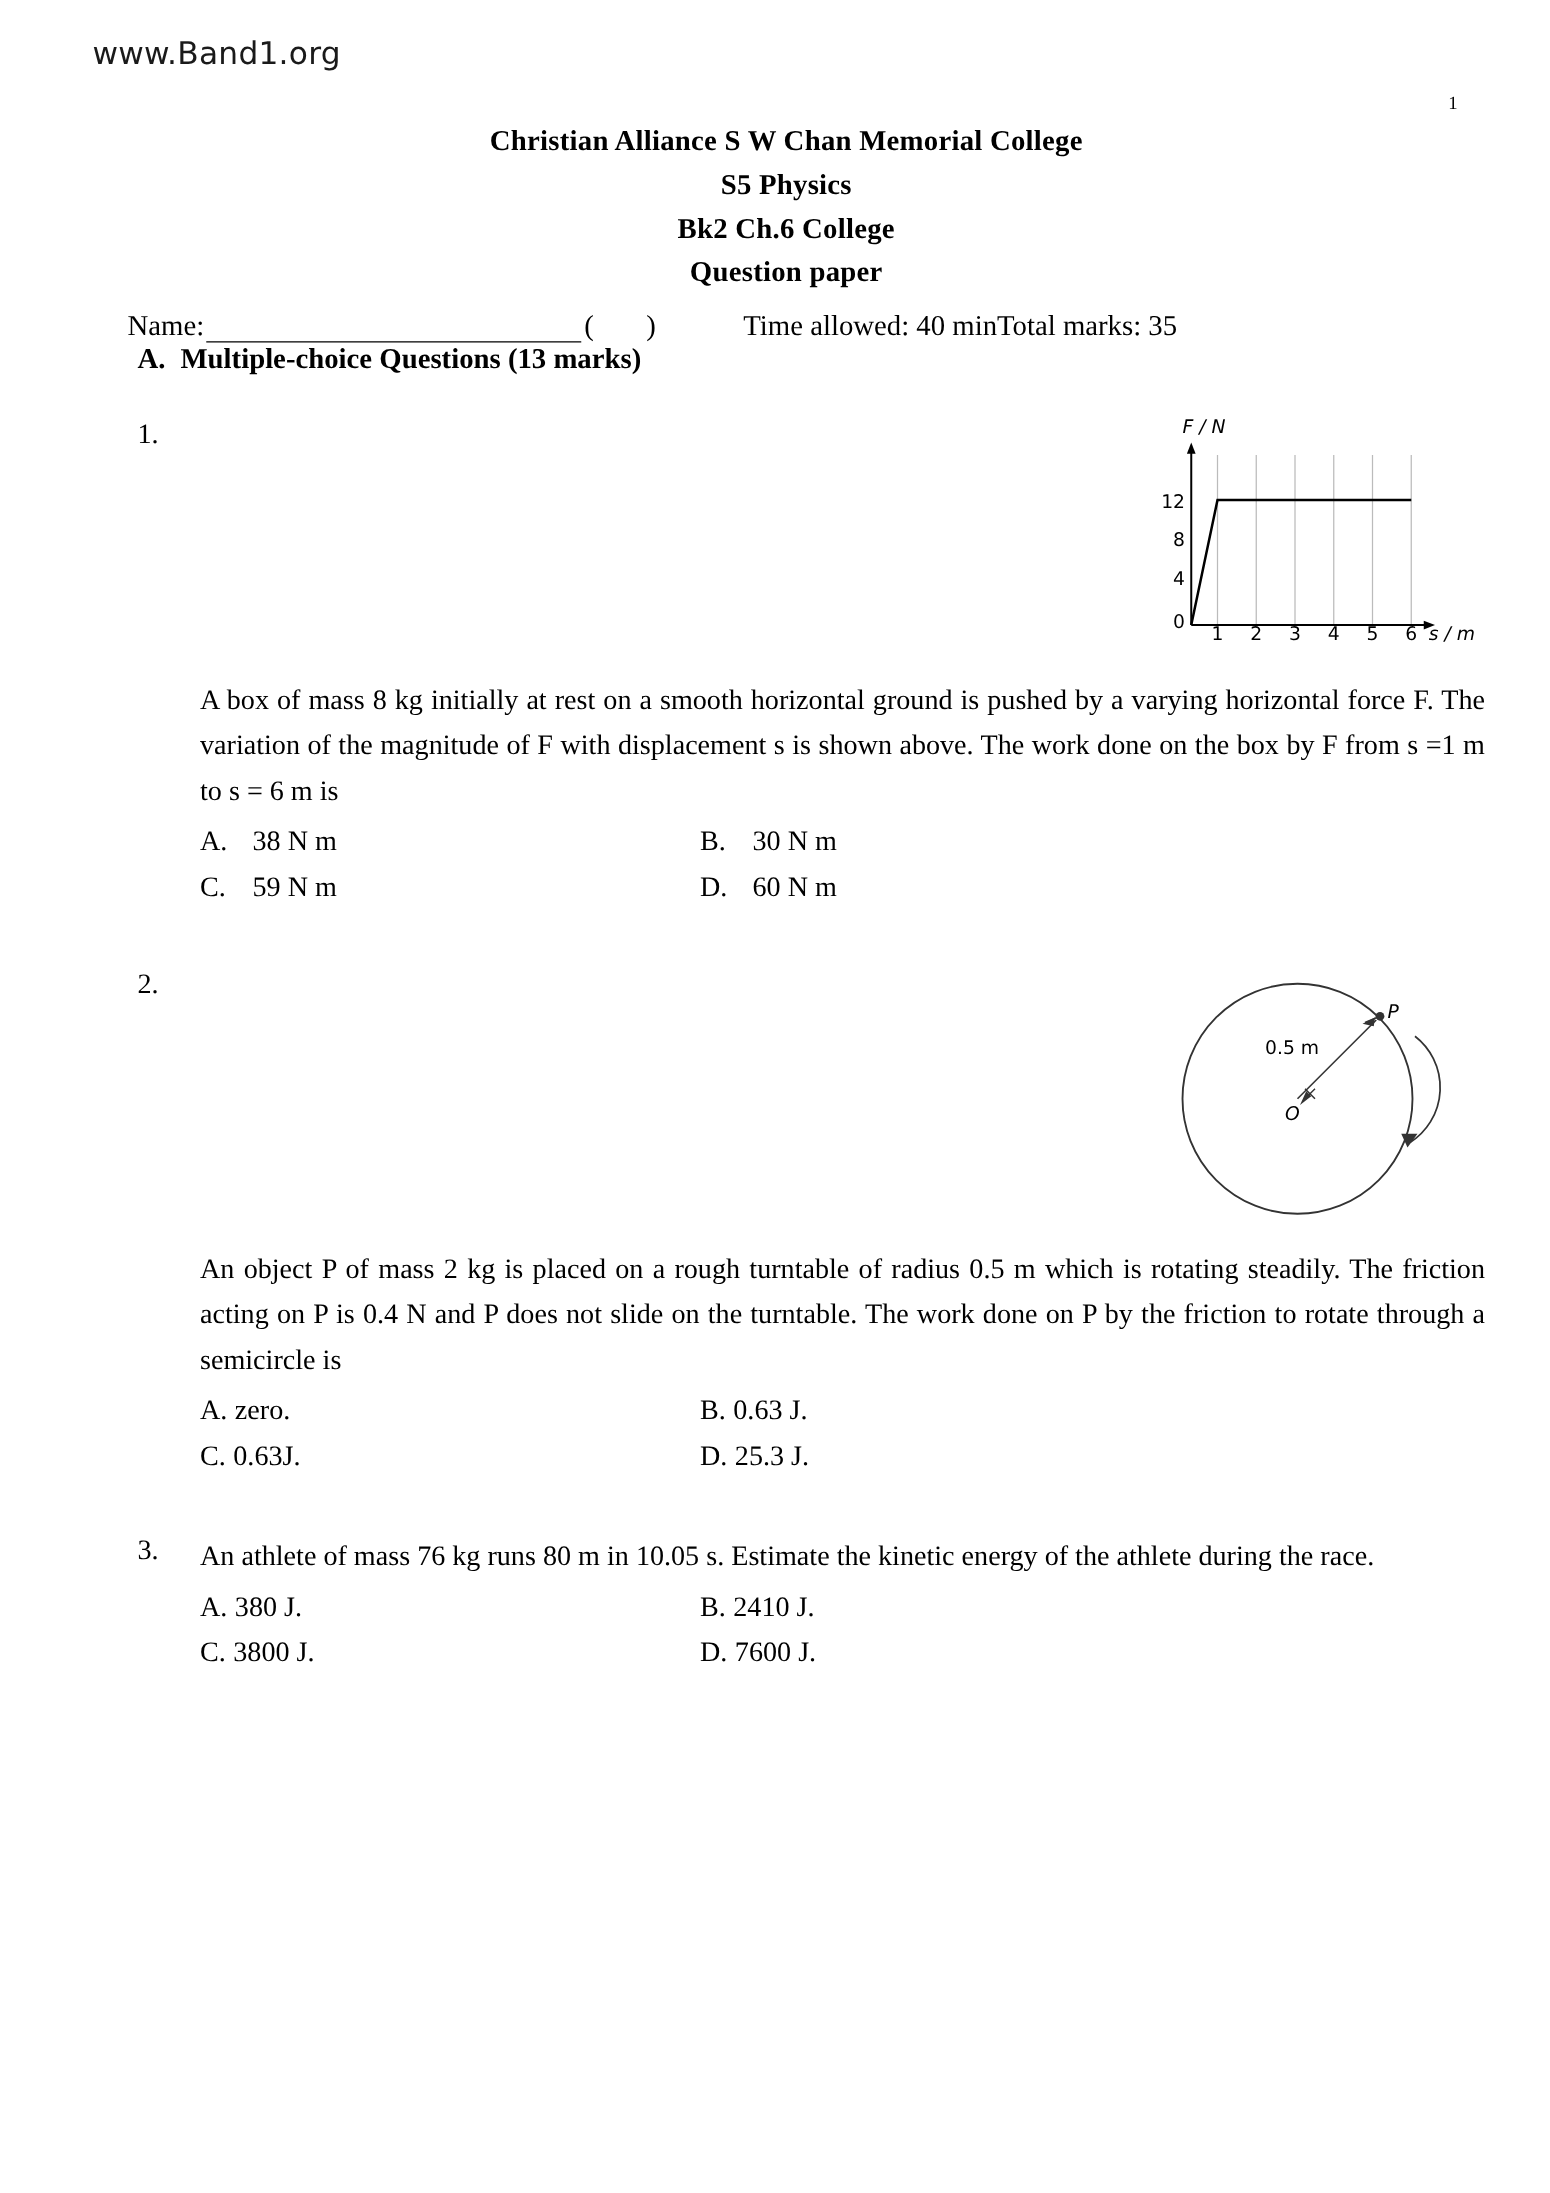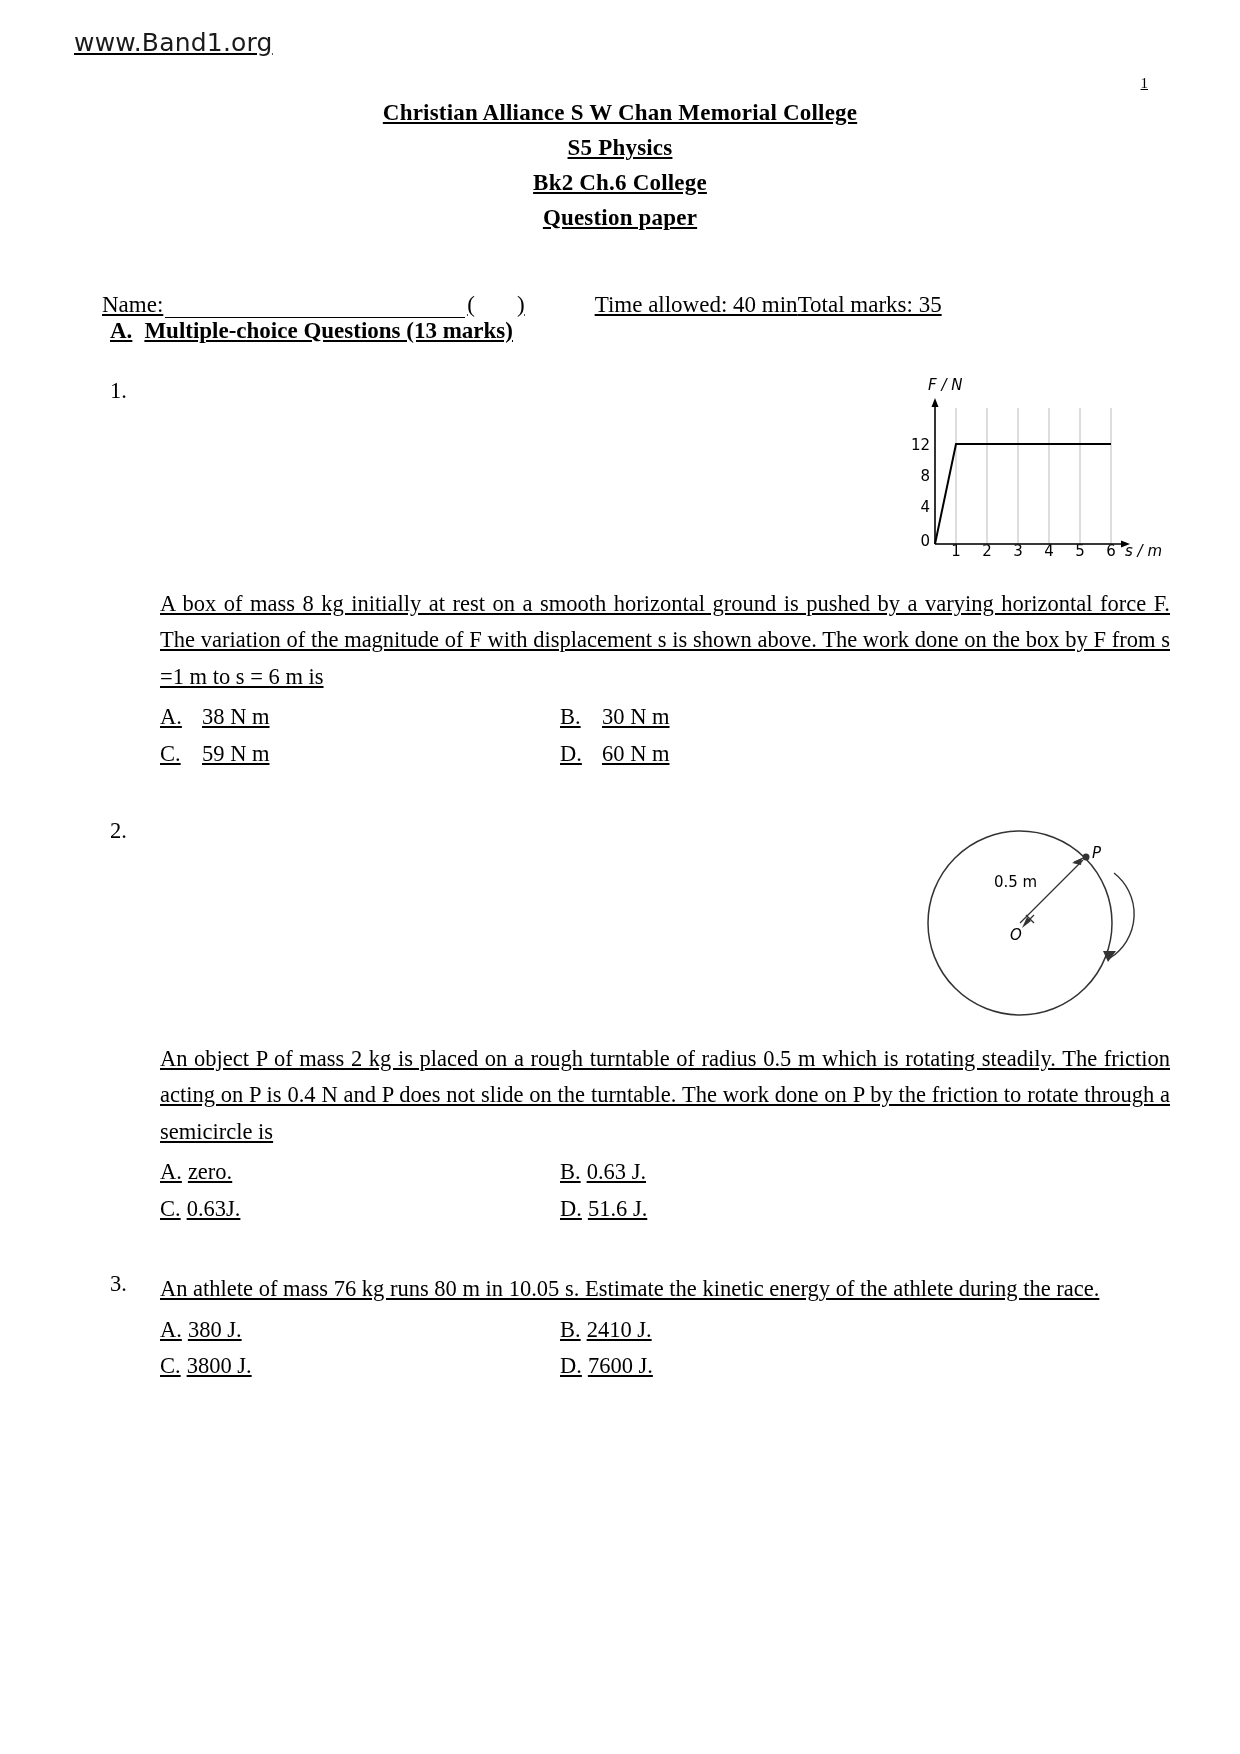--- a/index.html
+++ b/index.html
@@ -13,22 +13,21 @@
     position: relative;
     font-family: "Liberation Serif", serif;
     color: #000000;
     overflow: hidden;
   }
   .page {
     position: relative;
     width: 1240px;
     height: 1754px;
     box-sizing: border-box;
-    padding: 28px 70px 0 70px;
-    text-decoration: underline;
+    padding: 28px 52px 0 70px;
   }
   .watermark {
     font-family: "DejaVu Sans", sans-serif;
     font-size: 25px;
     letter-spacing: 0.2px;
     color: #1a1a1a;
     margin: 0 0 0 4px;
   }
   .page-number {
     text-align: right;
@@ -56,21 +55,21 @@
   }
   .name-label { white-space: pre; }
   .name-blank {
     display: inline-block;
     width: 300px;
     border-bottom: 1.5px solid #000;
     height: 20px;
     margin: 0 2px;
   }
   .paren { white-space: pre; }
-  .time-allowed { margin-left: 70px; white-space: pre; margin-top: 44px; }
+  .time-allowed { margin-left: 70px; white-space: pre; }
   .total-marks { white-space: pre; }
 
   .section-head {
     font-weight: bold;
     font-size: 23px;
     padding-left: 40px;
   }
   .section-head .sec-letter { margin-right: 12px; }
 
   .q-block {
@@ -313,21 +312,21 @@
             <span>0.63 J.</span>
           </span>
         </div>
         <div class="opt-row">
           <span class="opt-a">
             <span class="opt-letter tight">C.</span>
             <span>0.63J.</span>
           </span>
           <span class="opt-b">
             <span class="opt-letter tight">D.</span>
-            <span>51.6 J.</span>
+            <span>25.3 J.</span>
           </span>
         </div>
       </div>
     </div>
   </div>
 
   <div class="q-block" style="margin-top:44px;">
     <div class="q-num">3.</div>
     <div class="q-body">
       <div class="q-text nojustify">An athlete of mass 76 kg runs 80 m in 10.05 s. Estimate the kinetic energy of the athlete during the race.</div>

